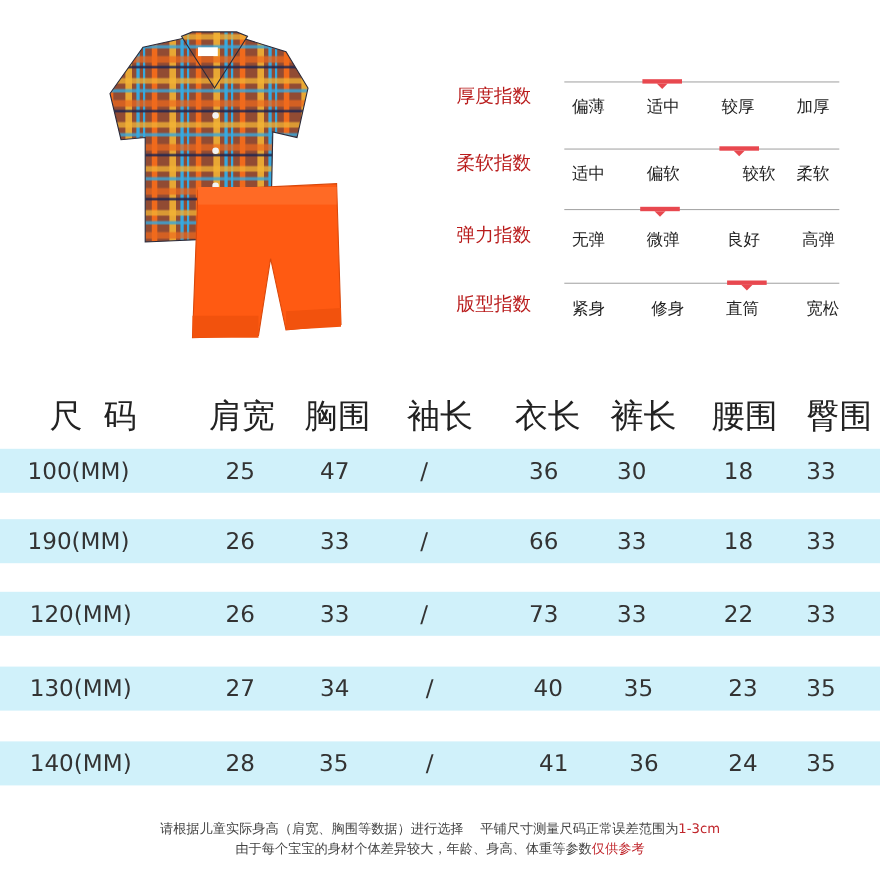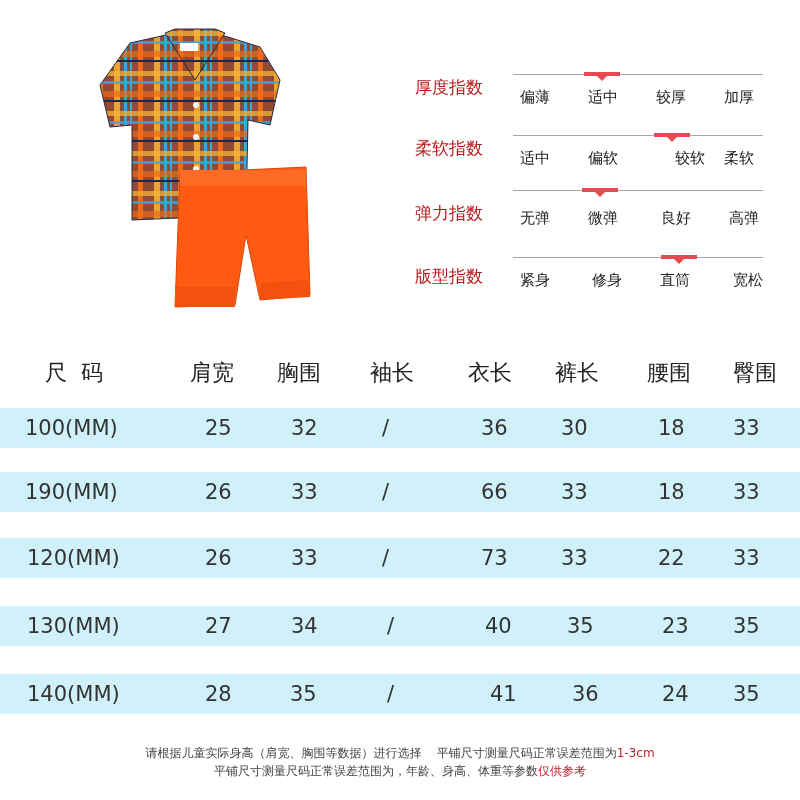--- a/index.html
+++ b/index.html
@@ -13,21 +13,21 @@
   .index-row { position:absolute; left:400px; width:380px; height:60px; }
   .index-label { position:absolute; left:15px; top:0; font-size:17px; color:#b91c1c; letter-spacing:0px; }
   .index-line { position:absolute; left:113px; top:-2px; width:250px; height:1px; background:#a8a8a8; }
   .index-marker { position:absolute; top:-4px; width:36px; height:4px; background:#e8484f; }
   .index-marker::after { content:""; position:absolute; left:13px; top:4px; width:0; height:0;
     border-left:5px solid transparent; border-right:5px solid transparent; border-top:5px solid #e8484f; }
   .index-opt { position:absolute; top:12px; font-size:15px; color:#222; }
 
   
   .table-header { position:absolute; left:0; top:358px; width:800px; height:34px; }
-  .th { position:absolute; top:0; font-size:22px; color:#222; }
+  .th { position:absolute; top:0; font-size:30px; color:#222; }
   .row { position:absolute; left:0; width:800px; height:40px; background:#d0f1fa; }
   .td { position:absolute; top:8px; font-size:21px; color:#333; }
 
   
   .note { position:absolute; left:0; width:800px; text-align:center; font-size:12px; color:#444; }
   .hl { color:#c0252b; }
 </style>
 </head>
 <body>
 
@@ -112,21 +112,21 @@
   <span class="th" style="left:370px;">袖长</span>
   <span class="th" style="left:468px;">衣长</span>
   <span class="th" style="left:555px;">裤长</span>
   <span class="th" style="left:647px;">腰围</span>
   <span class="th" style="left:733px;">臀围</span>
 </div>
 
 <div class="row" style="top:408px;">
   <span class="td" style="left:25px;">100(MM)</span>
   <span class="td" style="left:205px;">25</span>
-  <span class="td" style="left:291px;">32</span>
+  <span class="td" style="left:291px;">47</span>
   <span class="td" style="left:382px;">/</span>
   <span class="td" style="left:481px;">36</span>
   <span class="td" style="left:561px;">30</span>
   <span class="td" style="left:658px;">18</span>
   <span class="td" style="left:733px;">33</span>
 </div>
 
 <div class="row" style="top:472px;">
   <span class="td" style="left:25px;">190(MM)</span>
   <span class="td" style="left:205px;">26</span>
@@ -168,14 +168,14 @@
   <span class="td" style="left:490px;">41</span>
   <span class="td" style="left:572px;">36</span>
   <span class="td" style="left:662px;">24</span>
   <span class="td" style="left:733px;">35</span>
 </div>
 
 <div class="note" style="top:745px;">
   <span style="white-space:pre;">请根据儿童实际身高（肩宽、胸围等数据）进行选择    平铺尺寸测量尺码正常误差范围为</span><span class="hl">1-3cm</span>
 </div>
 <div class="note" style="top:763px;">
-  <span>平铺尺寸测量尺码正常误差范围为，年龄、身高、体重等参数</span><span class="hl">仅供参考</span>
+  <span>由于每个宝宝的身材个体差异较大，年龄、身高、体重等参数</span><span class="hl">仅供参考</span>
 </div>
 
 </body></html>

